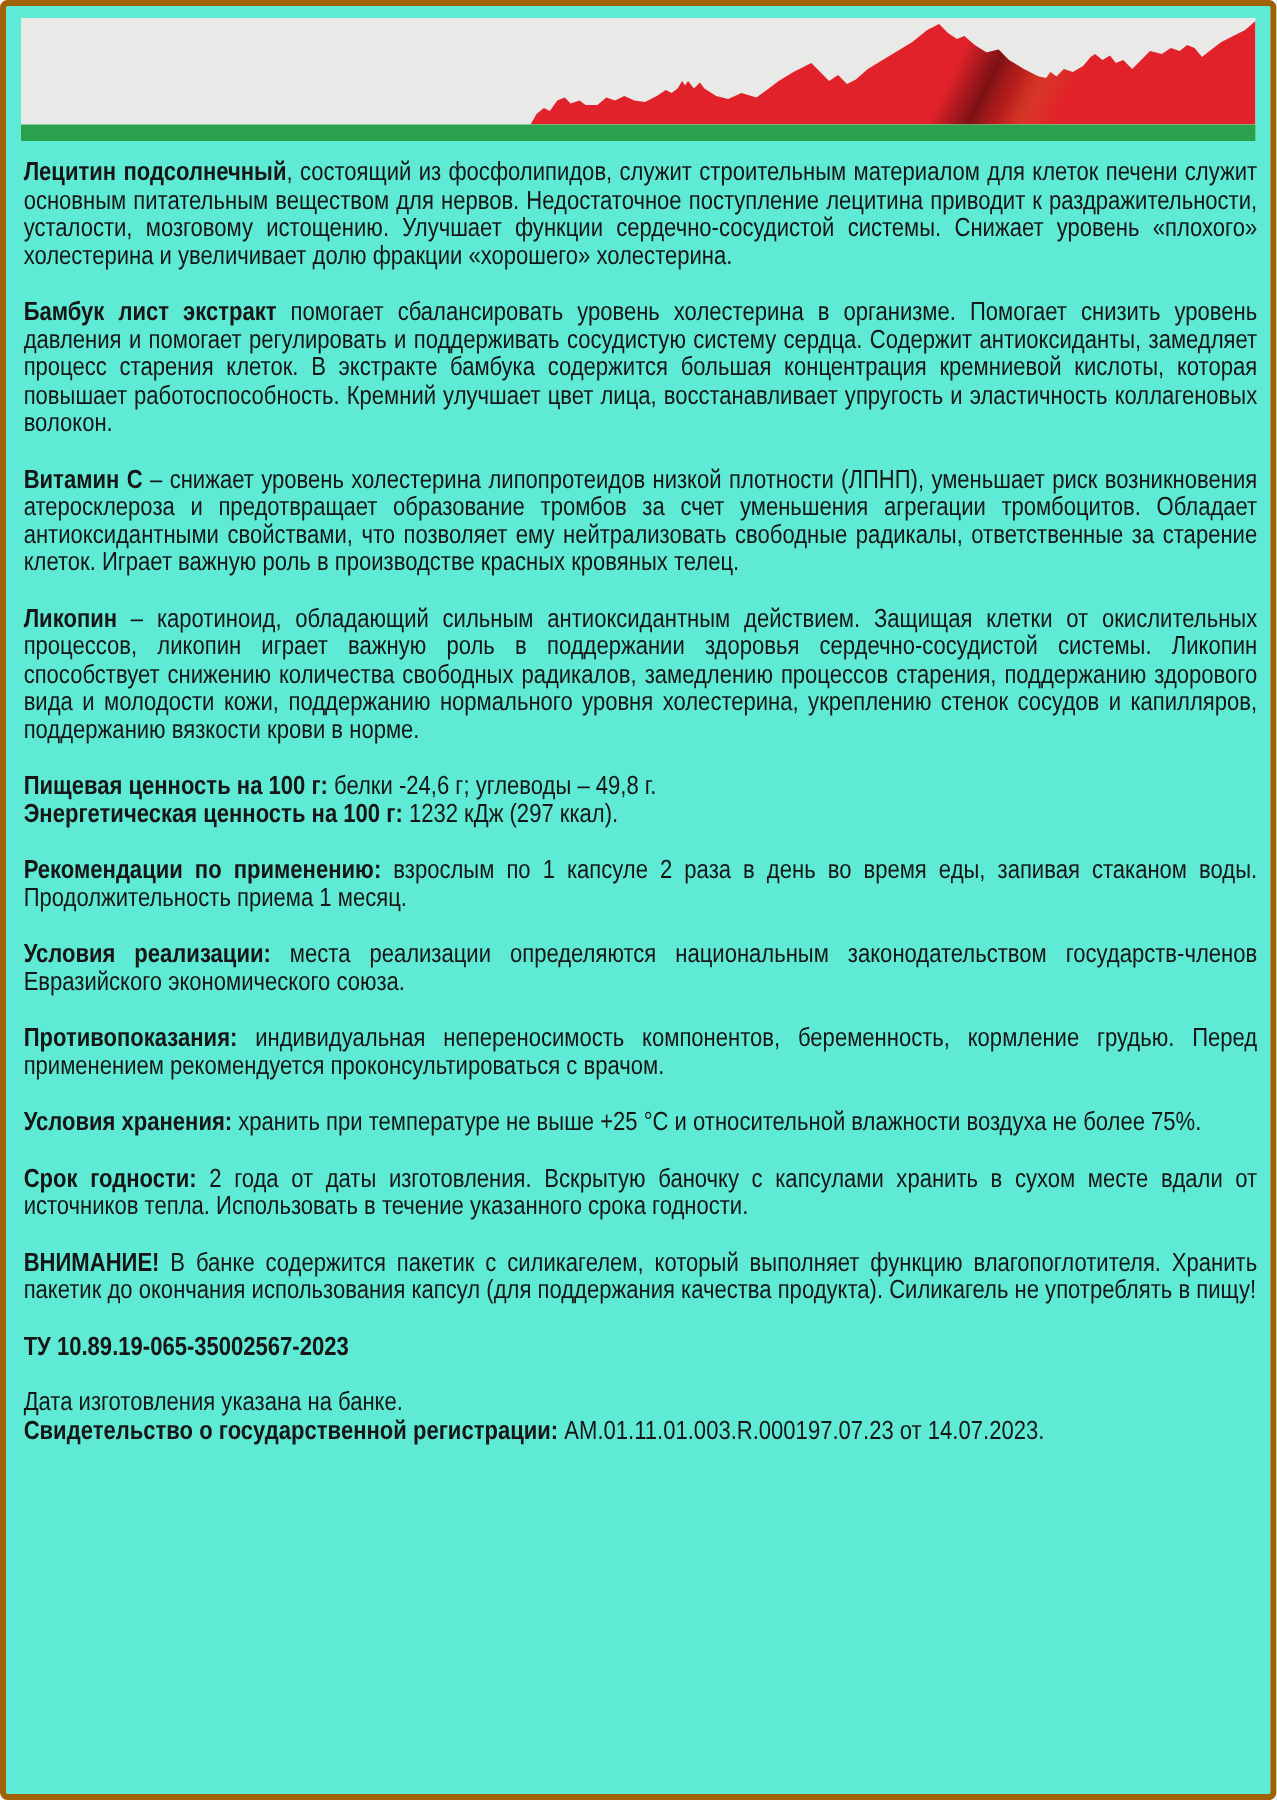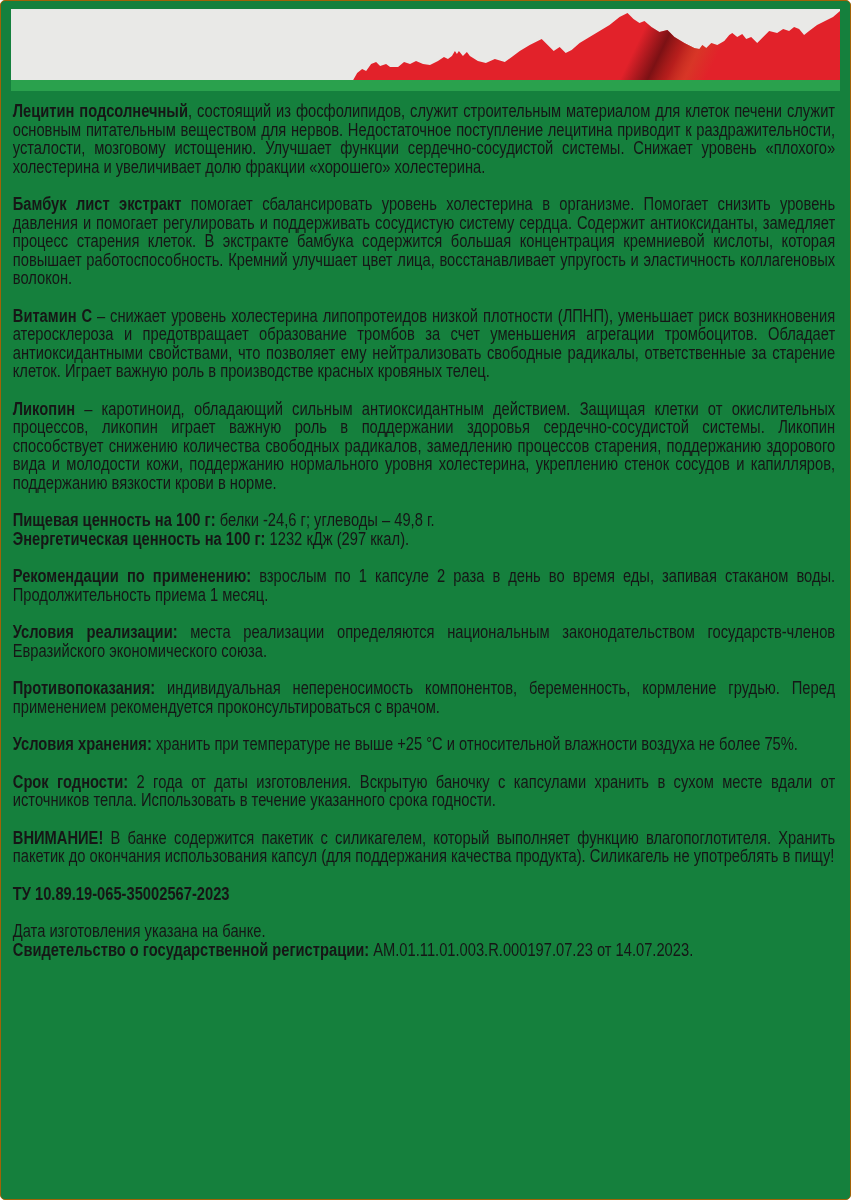--- a/index.html
+++ b/index.html
@@ -5,22 +5,22 @@
   html, body {
     margin: 0;
     padding: 0;
     background: #ffffff;
   }
   .page {
     position: relative;
     width: 851px;
     height: 1200px;
     box-sizing: border-box;
-    background: #15803d;
-    border: 1px solid #a16207;
+    background: #5eead4;
+    border: 4px solid #a16207;
     border-radius: 5px;
     overflow: hidden;
     font-family: "Liberation Sans", sans-serif;
   }
   .header {
     position: absolute;
     left: 10px;
     right: 10px;
     top: 8px;
     height: 82px;

